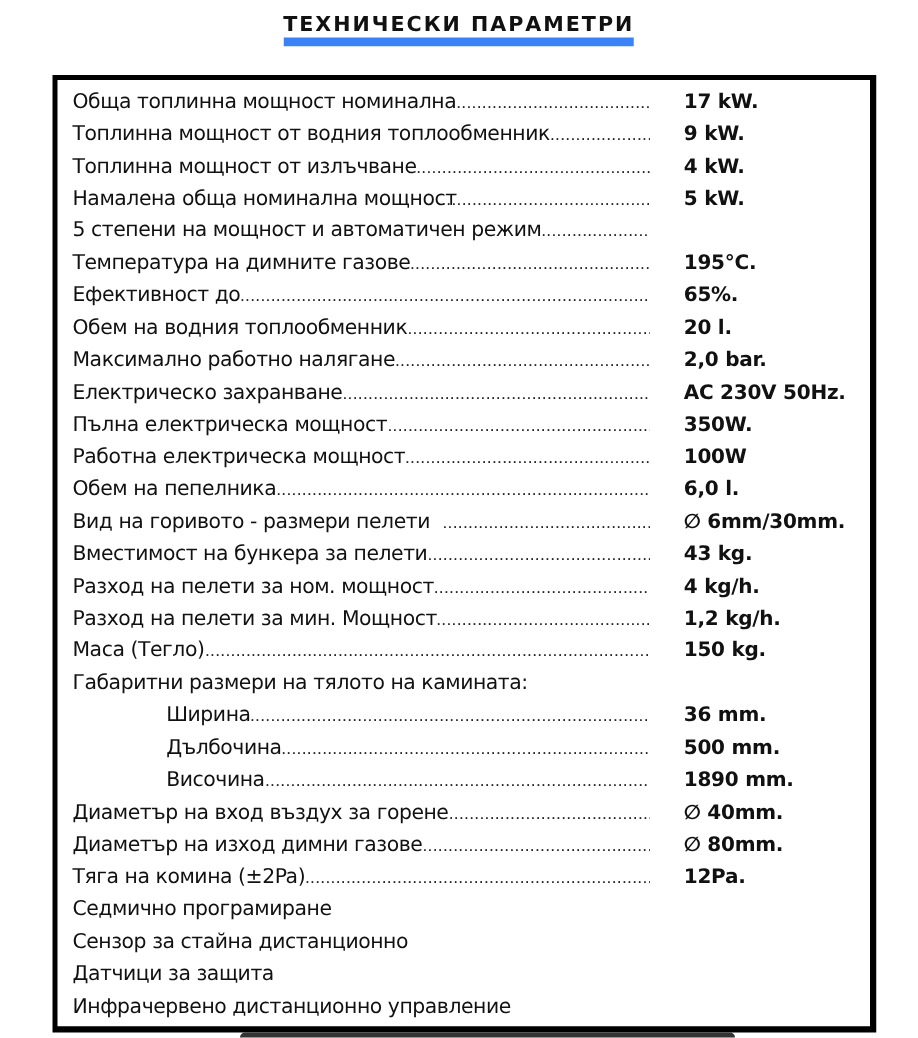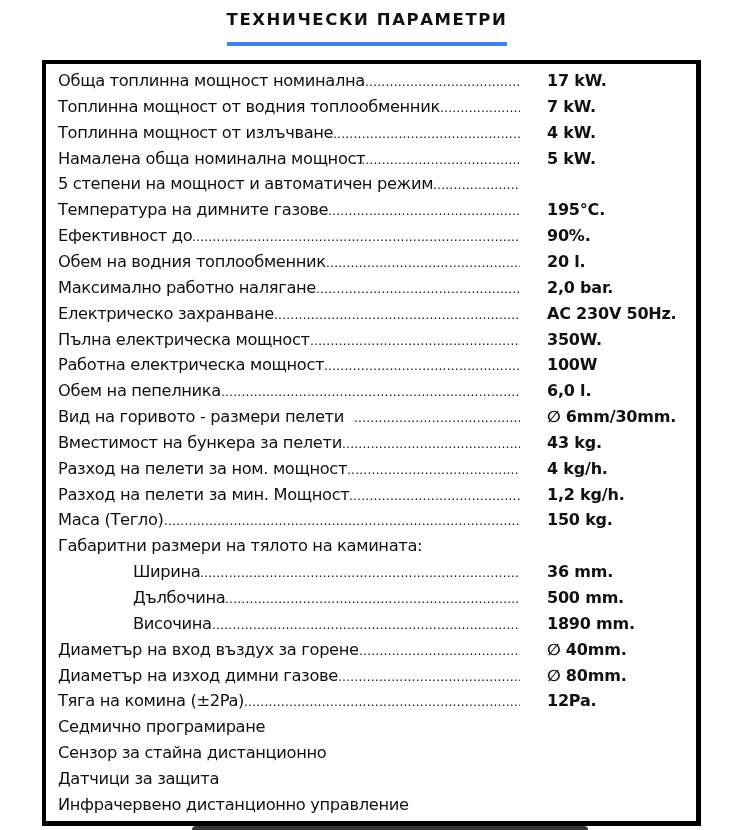--- a/index.html
+++ b/index.html
@@ -20,22 +20,22 @@
       left: 0;
       top: 10px;
       width: 734px;
       text-align: center;
       font-family: "DejaVu Sans", sans-serif;
       font-weight: bold;
       font-size: 16.5px;
       letter-spacing: 1.6px;
     }
     .title span {
-      border-bottom: 4px solid #3b82f6;
-      padding-bottom: 13px;
+      border-bottom: 7px solid #3b82f6;
+      padding-bottom: 1px;
     }
     .box {
       position: absolute;
       left: 42px;
       top: 60px;
       width: 650px;
       height: 757px;
       border: 4px solid #000;
       border-right-width: 5px;
       border-bottom-width: 5px;
@@ -96,21 +96,21 @@
 
 <div class="box" id="spec-box">
     <div class="row" style="top: 4px;">
       <span class="label">Обща топлинна мощност номинална</span>
       <span class="dots" style="left: 307px; width: 155px;">..............................................</span>
       <span class="value">17 kW.</span>
     </div>
     <div class="row" style="top: 29.85px;">
       <span class="label">Топлинна мощност от водния топлообменник</span>
       <span class="dots" style="left: 382px; width: 80px;">.........................</span>
-      <span class="value">7 kW.</span>
+      <span class="value">9 kW.</span>
     </div>
     <div class="row" style="top: 55.7px;">
       <span class="label">Топлинна мощност от излъчване</span>
       <span class="dots" style="left: 275px; width: 187px;">......................................................</span>
       <span class="value">4 kW.</span>
     </div>
     <div class="row" style="top: 81.55px;">
       <span class="label">Намалена обща номинална мощност</span>
       <span class="dots" style="left: 295px; width: 167px;">.................................................</span>
       <span class="value">5 kW.</span>
@@ -121,21 +121,21 @@
       <span class="value"></span>
     </div>
     <div class="row" style="top: 133.25px;">
       <span class="label">Температура на димните газове</span>
       <span class="dots" style="left: 270px; width: 192px;">........................................................</span>
       <span class="value">195°C.</span>
     </div>
     <div class="row" style="top: 159.1px;">
       <span class="label">Ефективност до</span>
       <span class="dots" style="left: 134px; width: 328px;">..............................................................................................</span>
-      <span class="value">90%.</span>
+      <span class="value">65%.</span>
     </div>
     <div class="row" style="top: 184.95px;">
       <span class="label">Обем на водния топлообменник</span>
       <span class="dots" style="left: 268px; width: 194px;">........................................................</span>
       <span class="value">20 l.</span>
     </div>
     <div class="row" style="top: 210.8px;">
       <span class="label">Максимално работно налягане</span>
       <span class="dots" style="left: 258px; width: 204px;">...........................................................</span>
       <span class="value">2,0 bar.</span>

